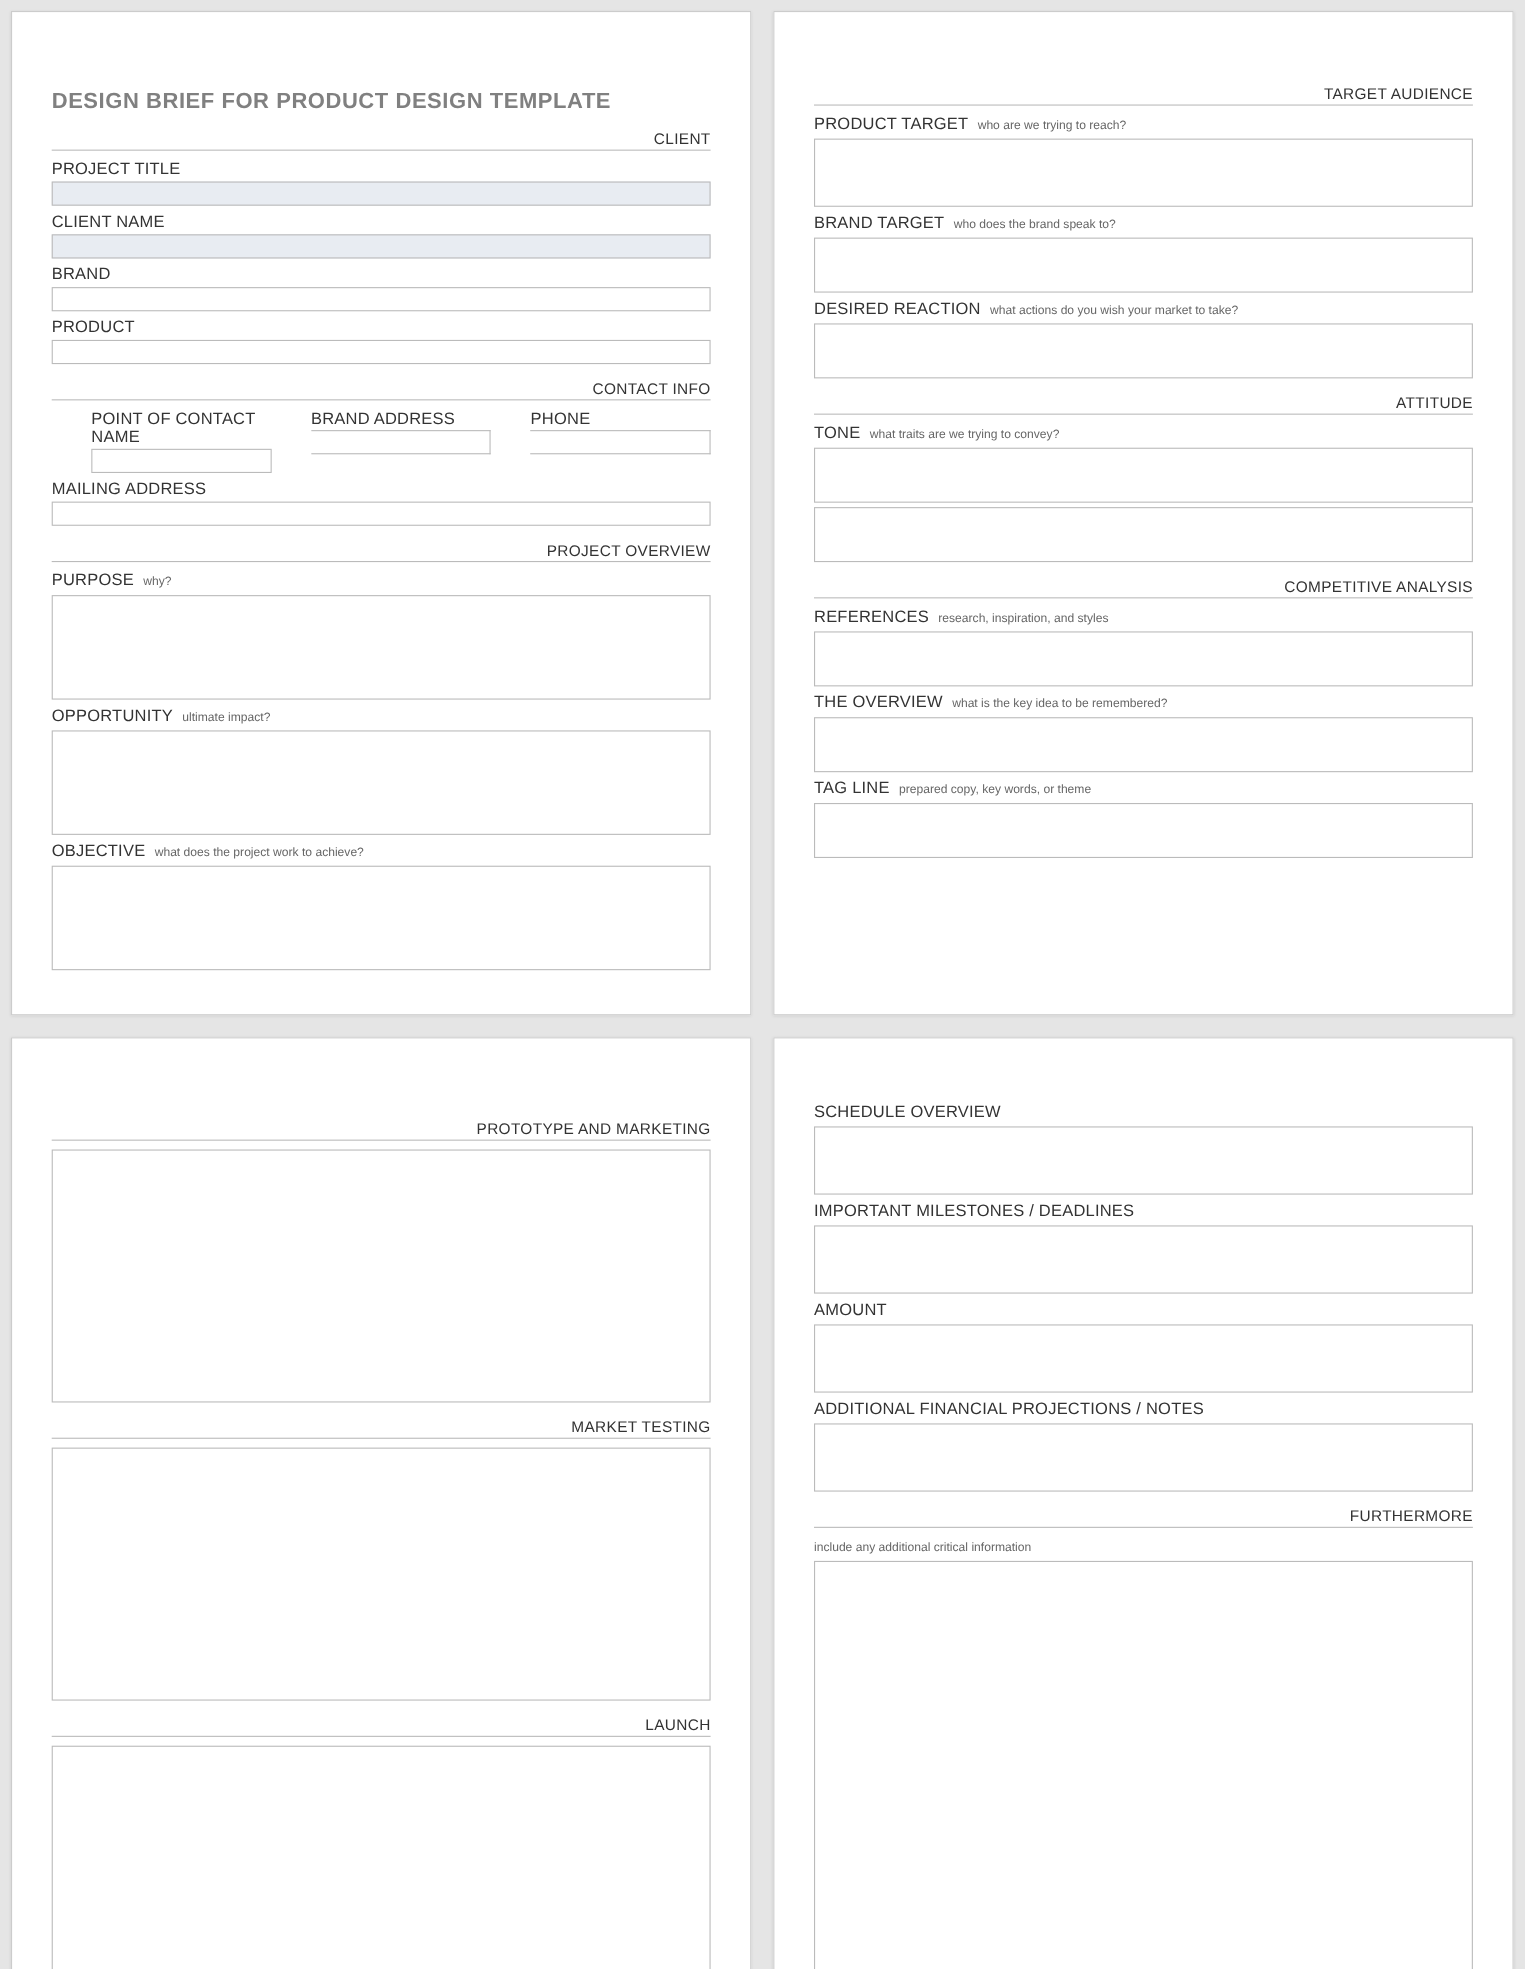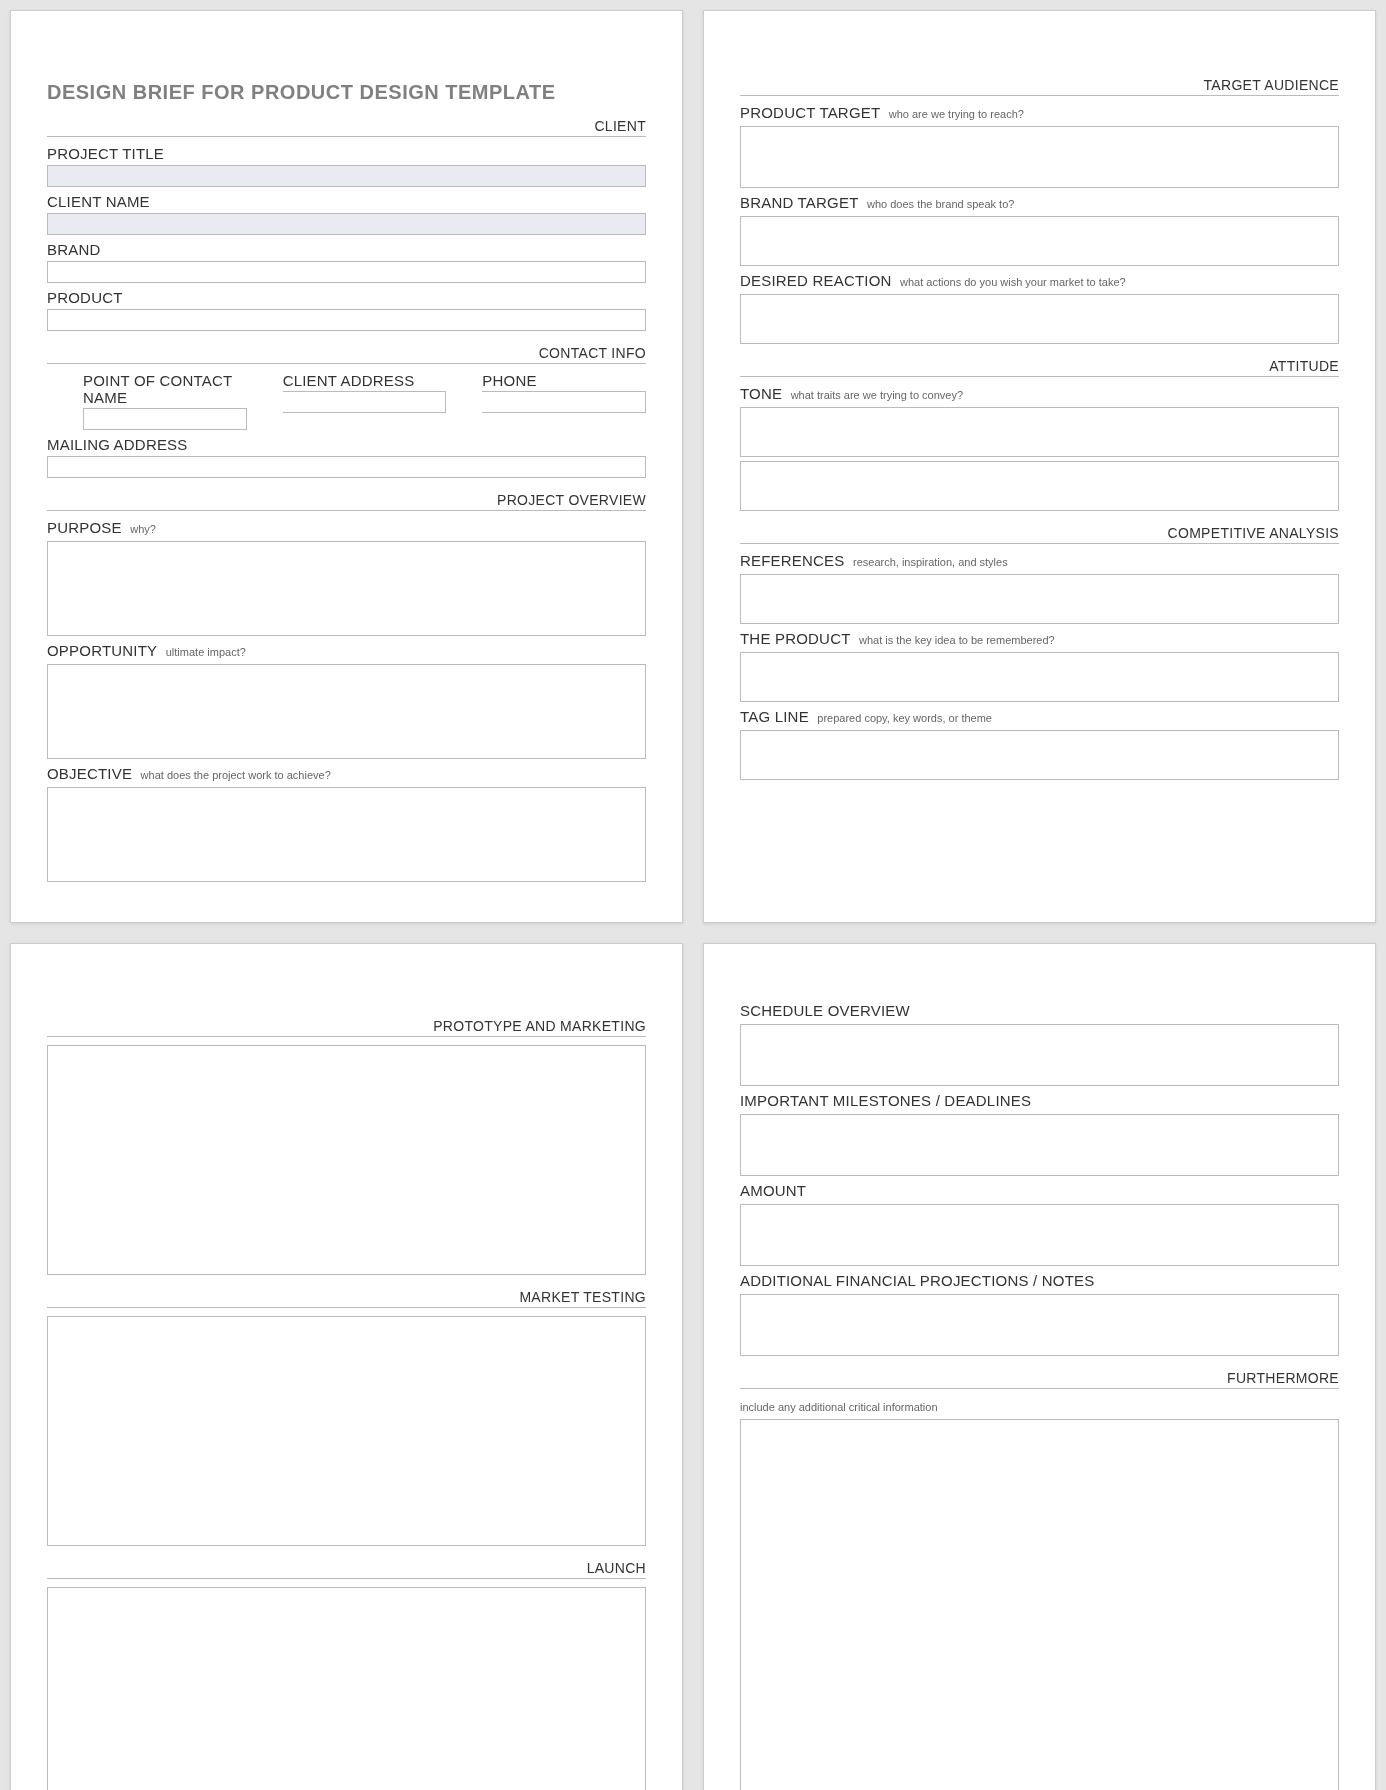--- a/index.html
+++ b/index.html
@@ -108,21 +108,21 @@
     <div class="label-row"><span class="field-label">PRODUCT</span></div>
     <div class="input-box"></div>
 
     <div class="section-head">CONTACT INFO</div>
     <div class="row3">
       <div class="col">
         <span class="field-label">POINT OF CONTACT NAME</span>
         <div class="input-box"></div>
       </div>
       <div class="col">
-        <span class="field-label">CLIENT ADDRESS</span>
+        <span class="field-label">BRAND ADDRESS</span>
         <div class="input-box"></div>
       </div>
       <div class="col">
         <span class="field-label">PHONE</span>
         <div class="input-box"></div>
       </div>
     </div>
     <div class="label-row"><span class="field-label">MAILING ADDRESS</span></div>
     <div class="input-box"></div>
 
@@ -181,21 +181,21 @@
 
     <div class="section-head">COMPETITIVE ANALYSIS</div>
 
     <div class="label-row">
       <span class="field-label">REFERENCES</span>
       <span class="hint">research, inspiration, and styles</span>
     </div>
     <div class="textarea-box h-35"></div>
 
     <div class="label-row">
-      <span class="field-label">THE PRODUCT</span>
+      <span class="field-label">THE OVERVIEW</span>
       <span class="hint">what is the key idea to be remembered?</span>
     </div>
     <div class="textarea-box h-35"></div>
 
     <div class="label-row">
       <span class="field-label">TAG LINE</span>
       <span class="hint">prepared copy, key words, or theme</span>
     </div>
     <div class="textarea-box h-35"></div>
   </div>

